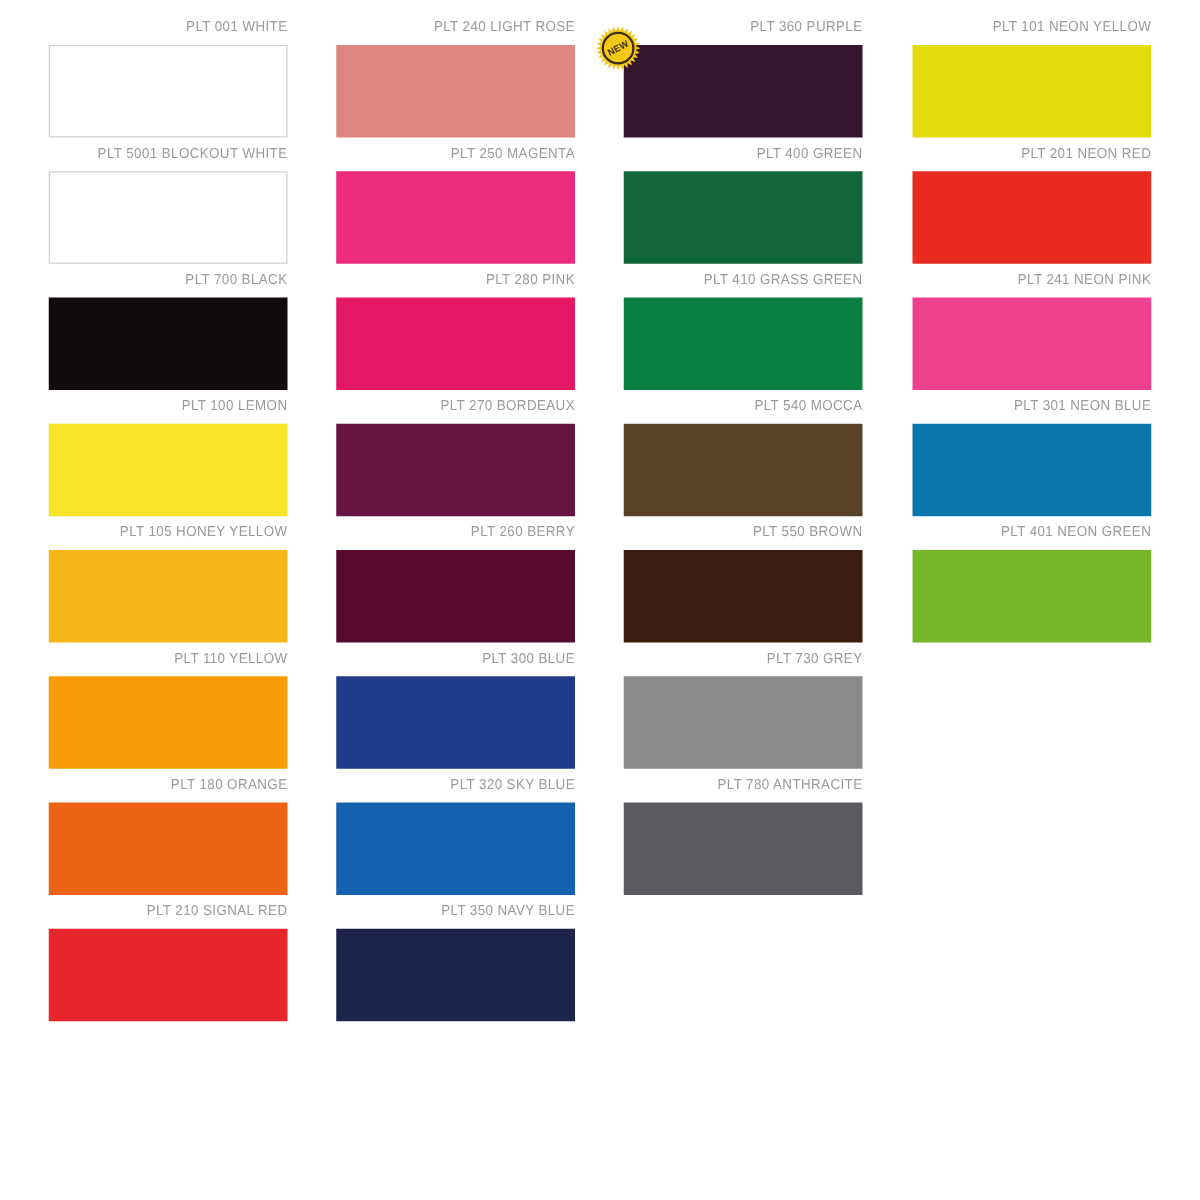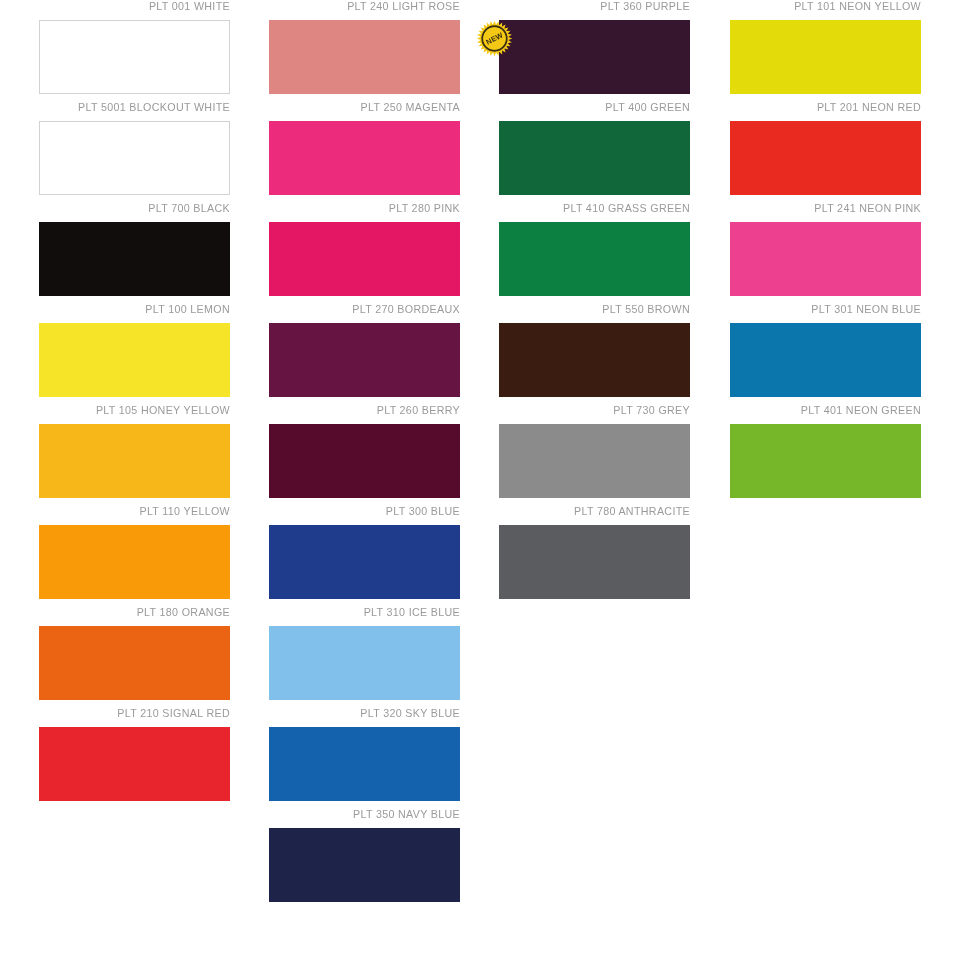--- a/index.html
+++ b/index.html
@@ -2,21 +2,21 @@
 <html><head>
 <meta charset="utf-8">
 <style>
   html,body{margin:0;padding:0;}
   body{
     width:960px;height:960px;background:#ffffff;
     font-family:"Liberation Sans","DejaVu Sans",sans-serif;
     overflow:hidden;position:relative;
   }
   #chart{position:relative;width:960px;height:960px;}
-  .column{position:absolute;top:0;width:191px;}
+  .column{position:absolute;top:16px;width:191px;}
   .cell{position:relative;height:101px;}
   .swatch-label{
     font-size:11.5px;letter-spacing:0.35px;color:#9a9a9a;
     text-align:right;line-height:13px;height:15px;
     white-space:nowrap;text-transform:uppercase;
     transform:scaleX(0.93);transform-origin:right center;
   }
   .swatch{
     width:191px;height:74px;box-sizing:border-box;
     margin-top:5px;
@@ -86,44 +86,44 @@
       </div>
       <div class="cell">
         <div class="swatch-label" style="color: rgb(154, 154, 154);">PLT 260 BERRY</div>
         <div class="swatch" style="background: rgb(86, 10, 44);"></div>
       </div>
       <div class="cell">
         <div class="swatch-label" style="color: rgb(154, 154, 154);">PLT 300 BLUE</div>
         <div class="swatch" style="background: rgb(31, 60, 140);"></div>
       </div>
       <div class="cell">
-        <div class="swatch-label" style="color: rgb(154, 154, 154);">PLT 310 ICE BLUE</div>
-        <div class="swatch" style="background: rgb(128, 192, 234);"></div>
-      </div>
-      <div class="cell">
         <div class="swatch-label" style="color: rgb(154, 154, 154);">PLT 320 SKY BLUE</div>
         <div class="swatch" style="background: rgb(20, 98, 173);"></div>
       </div>
       <div class="cell">
         <div class="swatch-label" style="color: rgb(154, 154, 154);">PLT 350 NAVY BLUE</div>
         <div class="swatch" style="background: rgb(29, 35, 73);"></div>
       </div>
     </div>
   <div class="column" id="col-3" style="left:499px;">
       <div class="cell">
         <div class="swatch-label" style="color: rgb(154, 154, 154);">PLT 360 PURPLE</div>
         <div class="swatch" style="background: rgb(54, 21, 46);"></div>
       </div>
       <div class="cell">
         <div class="swatch-label" style="color: rgb(154, 154, 154);">PLT 400 GREEN</div>
         <div class="swatch" style="background: rgb(17, 102, 58);"></div>
       </div>
       <div class="cell">
         <div class="swatch-label" style="color: rgb(154, 154, 154);">PLT 410 GRASS GREEN</div>
         <div class="swatch" style="background: rgb(12, 128, 64);"></div>
+      </div>
+      <div class="cell">
+        <div class="swatch-label" style="color: rgb(154, 154, 154);">PLT 540 MOCCA</div>
+        <div class="swatch" style="background: rgb(90, 66, 40);"></div>
       </div>
       <div class="cell">
         <div class="swatch-label" style="color: rgb(154, 154, 154);">PLT 550 BROWN</div>
         <div class="swatch" style="background: rgb(58, 28, 17);"></div>
       </div>
       <div class="cell">
         <div class="swatch-label" style="color: rgb(154, 154, 154);">PLT 730 GREY</div>
         <div class="swatch" style="background: rgb(139, 139, 139);"></div>
       </div>
       <div class="cell">

